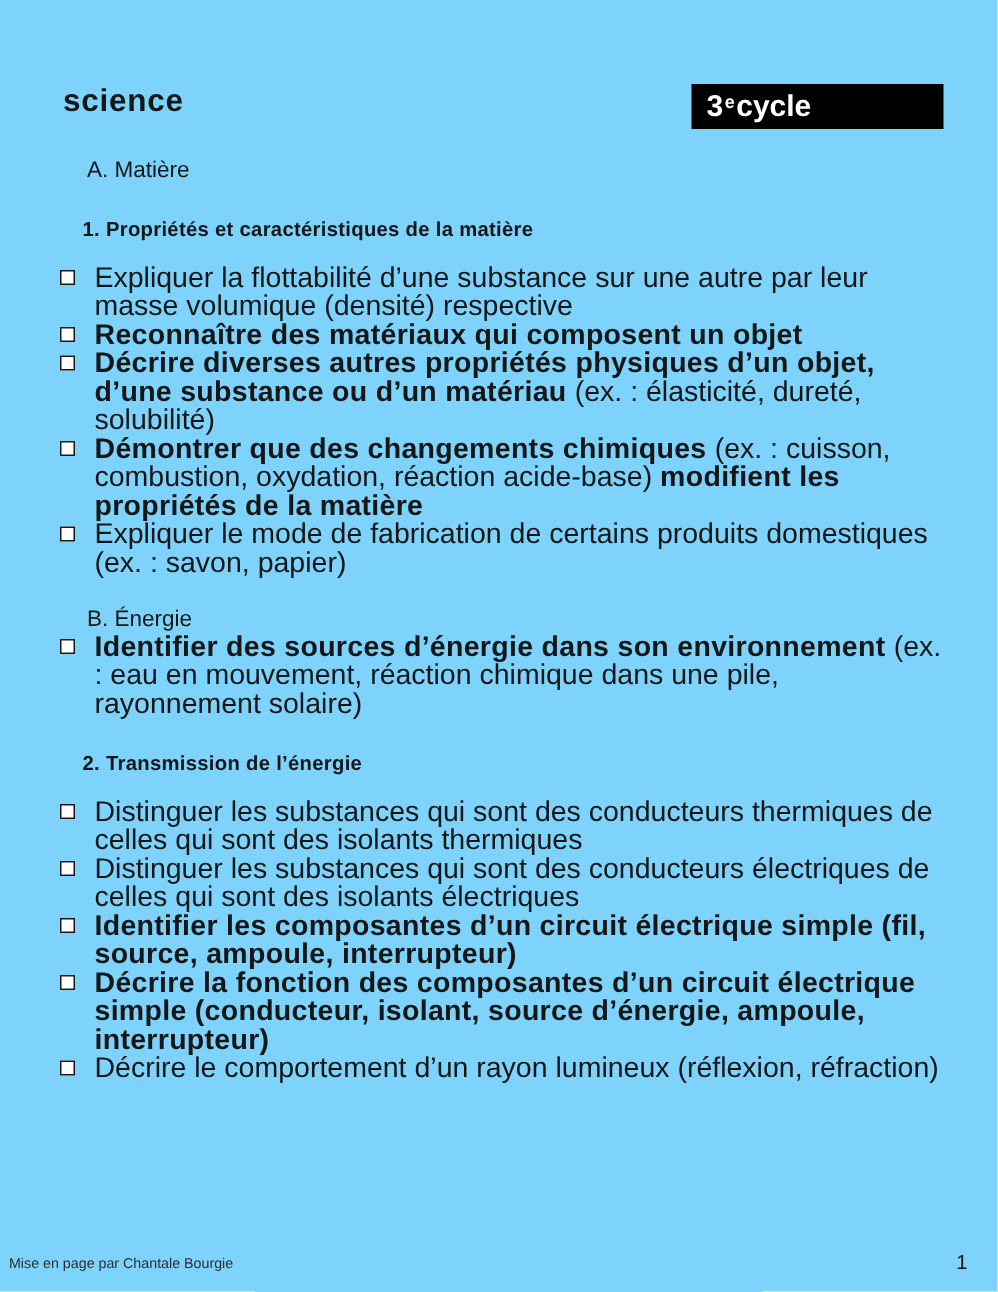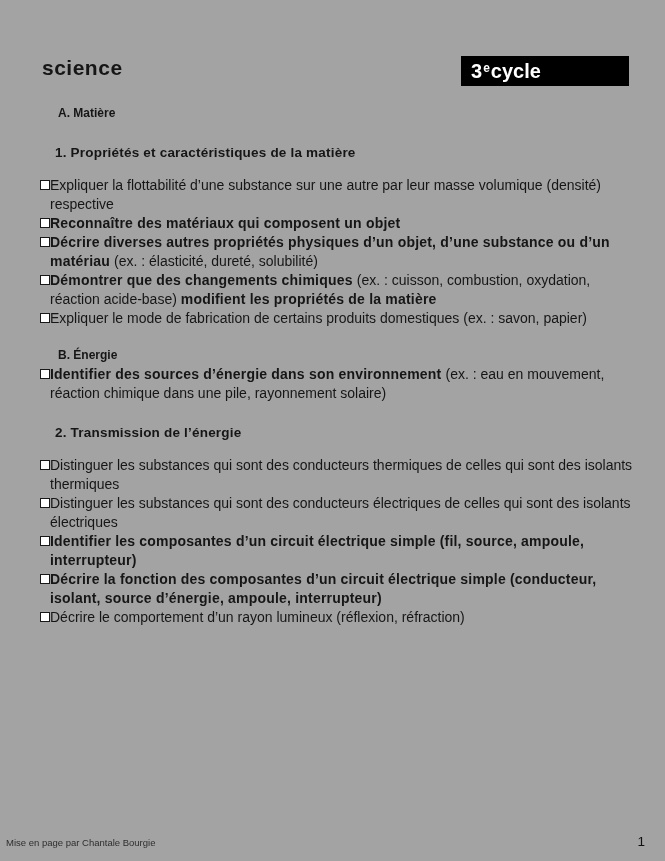--- a/index.html
+++ b/index.html
@@ -1,21 +1,21 @@
 <!DOCTYPE html>
 <html lang="fr"><head>
 <meta charset="utf-8">
 <style>
   * { margin: 0; padding: 0; box-sizing: border-box; }
   html, body { background: #ffffff; }
   .page {
     position: relative;
     width: 665px;
     height: 861px;
-    background: #a3a3a3;
+    background: #7dd3fc;
     font-family: "Liberation Sans", sans-serif;
     color: #161616;
     overflow: hidden;
     margin: 0 auto;
   }
   .header {
     display: flex;
     justify-content: space-between;
     align-items: flex-start;
     padding: 56px 36px 0 42px;
@@ -45,35 +45,36 @@
     text-align: center;
     font-size: 17px;
     font-weight: bold;
     margin-top: 28px;
     letter-spacing: 0.3px;
   }
   .content {
     padding: 0 30px 0 40px;
   }
   .section-heading {
-    font-weight: bold;
-    font-size: 12px;
+    font-weight: normal;
+    font-size: 15px;
     line-height: 19px;
     margin: 18px 0 0 18px;
   }
   .subsection-heading {
     font-weight: bold;
     font-size: 13.5px;
     line-height: 19px;
     margin: 20px 0 14px 15px;
     letter-spacing: 0.2px;
   }
   .item {
     display: flex;
-    font-size: 14px;
+    gap: 13px;
+    font-size: 19px;
     line-height: 19px;
   }
   .checkbox {
     width: 10px;
     height: 10px;
     border: 1.4px solid #181818;
     margin-top: 4px;
     flex: none;
     background: #ffffff;
   }

